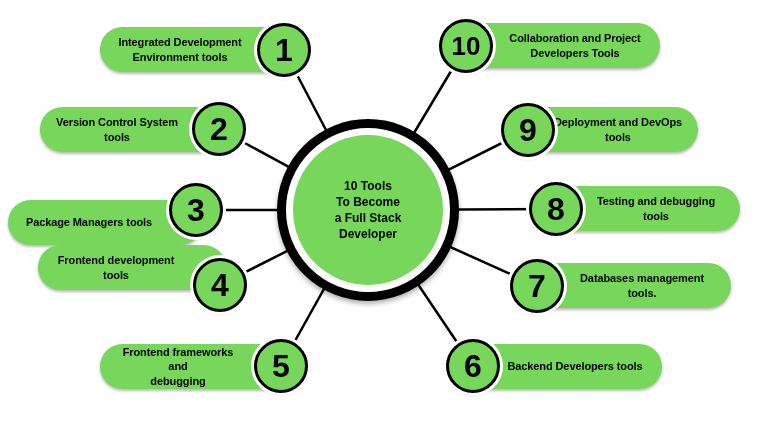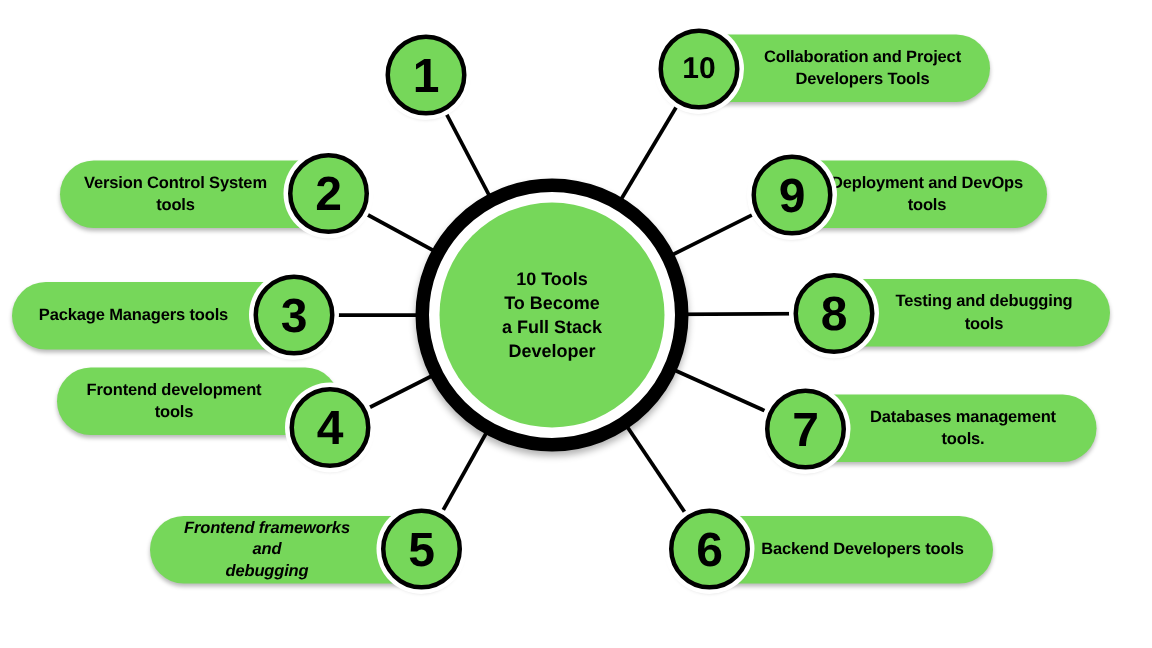--- a/index.html
+++ b/index.html
@@ -31,21 +31,21 @@
   .pill.right .pill-text{padding:0 10px 0 48px;}
   .pill-text span{display:block;}
 
   .num{
     position:absolute;width:54px;height:54px;border-radius:50%;
     background:var(--green);border:3px solid var(--ink);box-sizing:border-box;
     display:flex;align-items:center;justify-content:center;
     font-weight:700;font-size:32px;color:var(--ink);
     box-shadow:0 0 0 3px var(--bg), 0 2px 3px rgba(0,0,0,.25);
   }
-  .num.two-digit{font-size:20px;}
+  .num.two-digit{font-size:26px;}
 
   .center-outer{
     position:absolute;left:277px;top:119px;width:182px;height:182px;
     border-radius:50%;background:var(--bg);border:9px solid var(--ink);
     box-sizing:border-box;display:flex;align-items:center;justify-content:center;
     box-shadow:0 3px 5px rgba(0,0,0,.3);
   }
   .center-inner{
     width:150px;height:150px;border-radius:50%;background:var(--green);
     display:flex;flex-direction:column;align-items:center;justify-content:center;
@@ -64,39 +64,45 @@
     <line x1="196" y1="210" x2="368" y2="210"></line>
     <line x1="220" y1="285" x2="368" y2="210"></line>
     <line x1="281" y1="366" x2="368" y2="210"></line>
     <line x1="473" y1="366" x2="368" y2="210"></line>
     <line x1="537" y1="286" x2="368" y2="210"></line>
     <line x1="556" y1="209" x2="368" y2="210"></line>
     <line x1="528" y1="130" x2="368" y2="210"></line>
     <line x1="466" y1="46" x2="368" y2="210"></line>
   </svg>
 
+  <div class="pill left" style="left:100px;top:27px;width:192px;">
+    <div class="pill-text">
+      <span>Integrated Development</span>
+        <span>Environment tools</span>
+    </div>
+  </div>
   <div class="pill left" style="left:40px;top:107px;width:186px;">
     <div class="pill-text">
       <span>Version Control System</span>
         <span>tools</span>
     </div>
   </div>
-  <div class="pill left" style="left:8px;top:188px;width:194px;">
+  <div class="pill left" style="left:8px;top:200px;width:194px;">
     <div class="pill-text">
       <span>Package Managers tools</span>
         <span></span>
     </div>
   </div>
   <div class="pill left" style="left:38px;top:245px;width:188px;">
     <div class="pill-text">
       <span>Frontend development</span>
         <span>tools</span>
     </div>
   </div>
-  <div class="pill left" style="left:100px;top:344px;width:188px;font-style:italic;">
+  <div class="pill left" style="left:100px;top:344px;width:188px;">
     <div class="pill-text">
       <span>Frontend frameworks and</span>
         <span>debugging</span>
     </div>
   </div>
 
   <div class="pill right" style="left:450px;top:344px;width:212px;">
     <div class="pill-text">
       <span>Backend Developers tools</span>
         <span></span>

